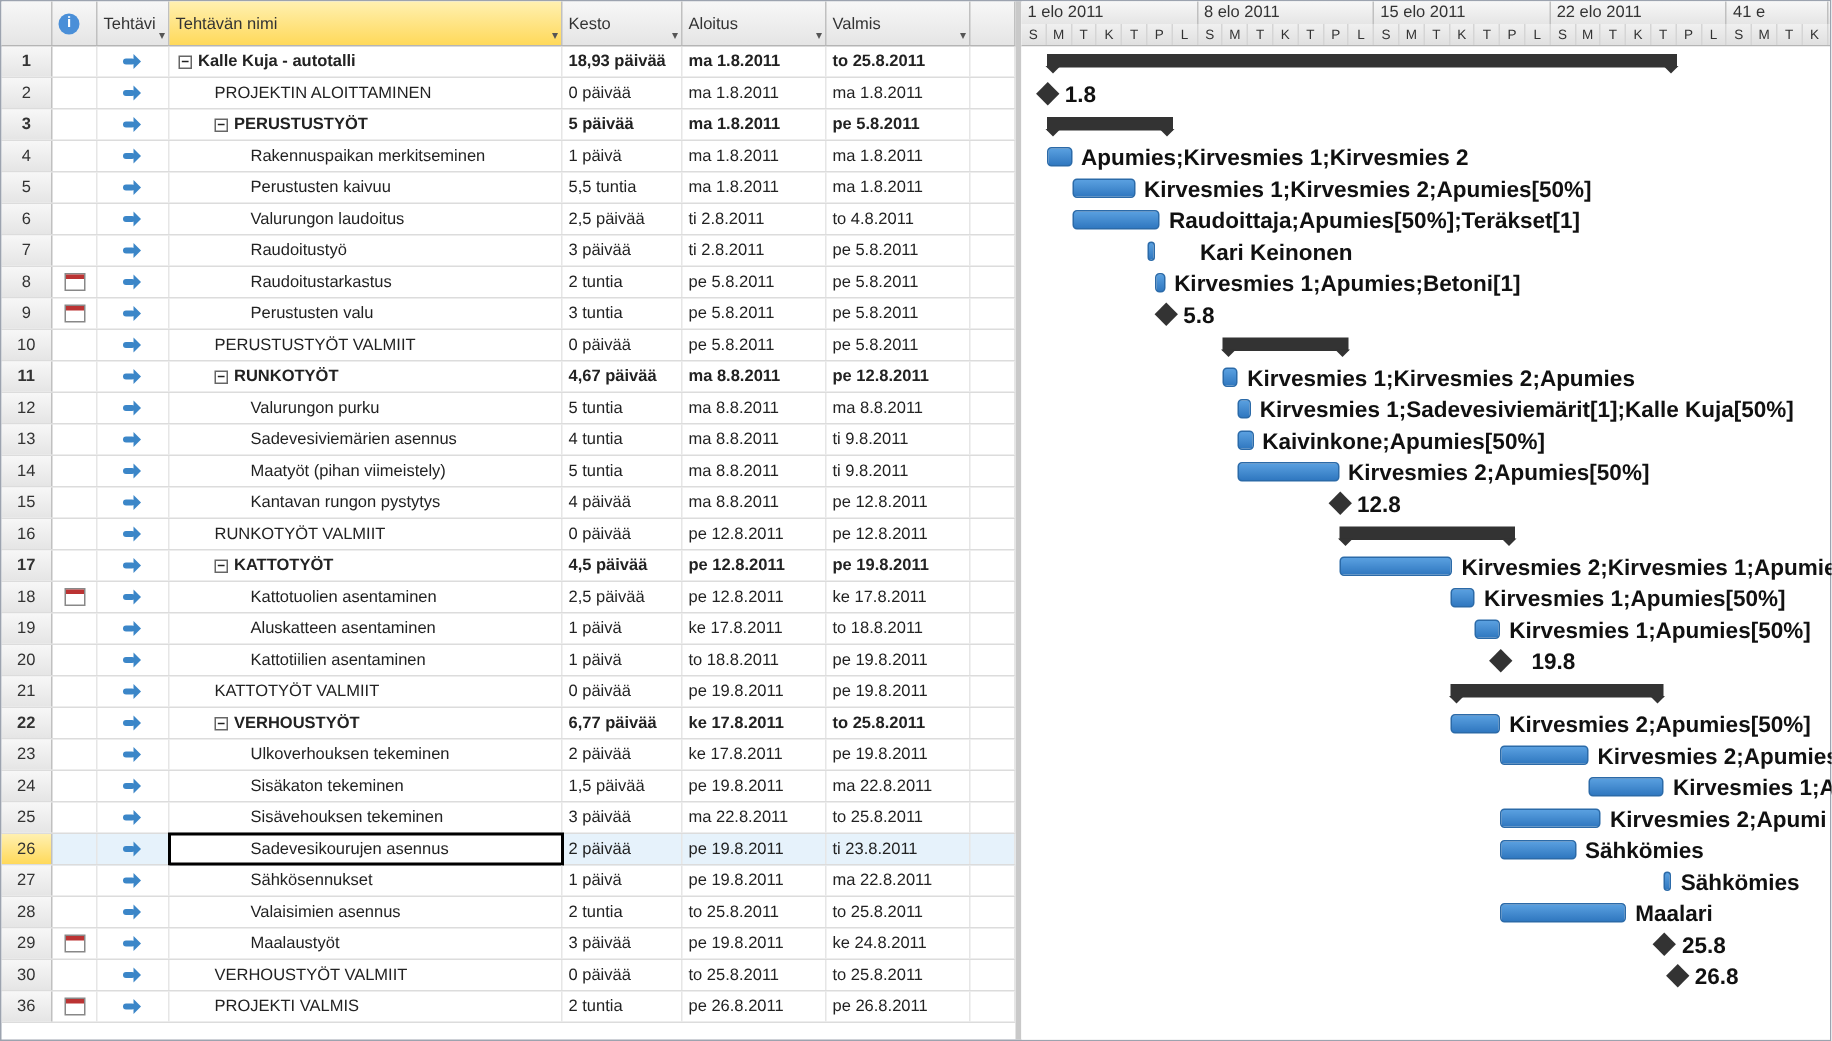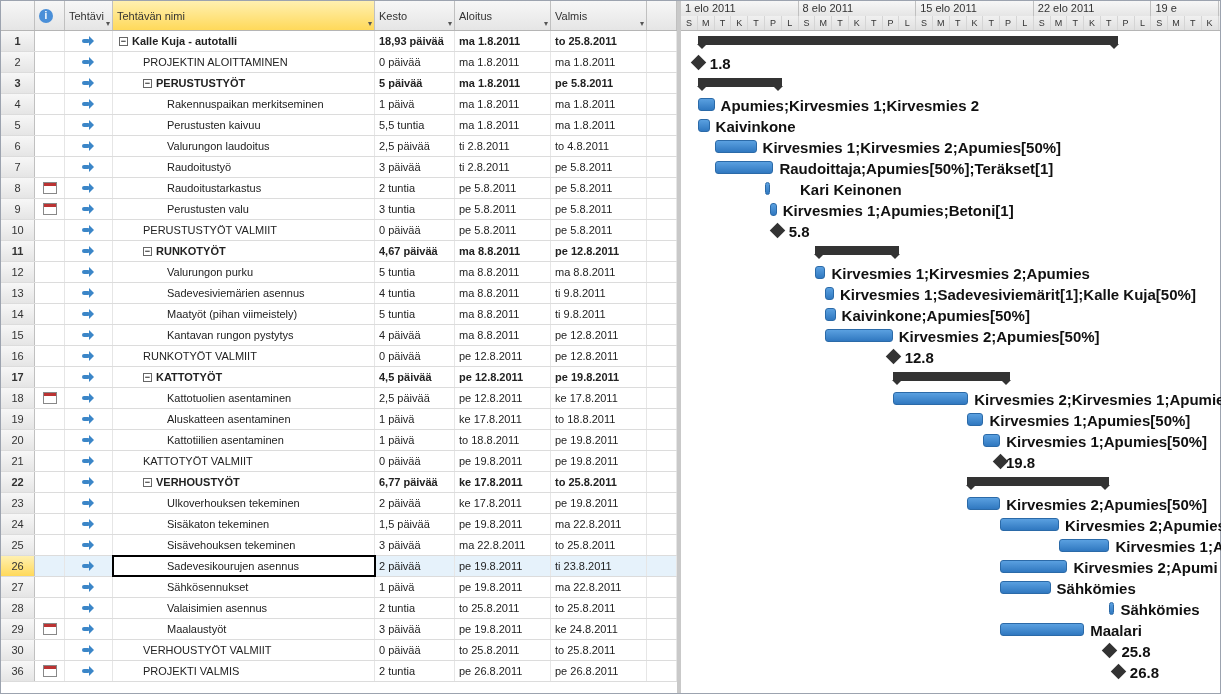--- a/index.html
+++ b/index.html
@@ -546,21 +546,21 @@
       </div>
   </div>
 
   <div class="gantt">
     <div class="gantt-header">
       <div class="gh-weeks" id="gh-weeks">
           <div class="wk" style="width: 117.6px;">1 elo 2011</div>
           <div class="wk" style="width: 117.6px;">8 elo 2011</div>
           <div class="wk" style="width: 117.6px;">15 elo 2011</div>
           <div class="wk" style="width: 117.6px;">22 elo 2011</div>
-          <div class="wk" style="width: 67.2px;">19 e</div>
+          <div class="wk" style="width: 67.2px;">41 e</div>
         </div>
       <div class="gh-days" id="gh-days">
           <div class="dy">S</div>
           <div class="dy">M</div>
           <div class="dy">T</div>
           <div class="dy">K</div>
           <div class="dy">T</div>
           <div class="dy">P</div>
           <div class="dy">L</div>
           <div class="dy">S</div>
@@ -599,24 +599,20 @@
           <div class="label" style="left: 28.8px;">1.8</div>
         </div>
         <div class="grow">
           <div class="bar summary" style="left: 16.8px; width: 84px;"></div>
         </div>
         <div class="grow">
           <div class="bar" style="left: 16.8px; width: 16.8px;"></div>
           <div class="label" style="left: 39.6px;">Apumies;Kirvesmies 1;Kirvesmies 2</div>
         </div>
         <div class="grow">
-          <div class="bar" style="left: 16.8px; width: 11.76px;"></div>
-          <div class="label" style="left: 34.56px;">Kaivinkone</div>
-        </div>
-        <div class="grow">
           <div class="bar" style="left: 33.6px; width: 42px;"></div>
           <div class="label" style="left: 81.6px;">Kirvesmies 1;Kirvesmies 2;Apumies[50%]</div>
         </div>
         <div class="grow">
           <div class="bar" style="left: 33.6px; width: 58.8px;"></div>
           <div class="label" style="left: 98.4px;">Raudoittaja;Apumies[50%];Teräkset[1]</div>
         </div>
         <div class="grow">
           <div class="bar" style="left: 84px; width: 5.04px;"></div>
           <div class="label" style="left: 95.04px; padding-left: 24px;">Kari Keinonen</div>
@@ -662,21 +658,21 @@
         <div class="grow">
           <div class="bar" style="left: 285.6px; width: 16.8px;"></div>
           <div class="label" style="left: 308.4px;">Kirvesmies 1;Apumies[50%]</div>
         </div>
         <div class="grow">
           <div class="bar" style="left: 302.4px; width: 16.8px;"></div>
           <div class="label" style="left: 325.2px;">Kirvesmies 1;Apumies[50%]</div>
         </div>
         <div class="grow">
           <div class="milestone" style="left: 314.2px;"></div>
-          <div class="label" style="left: 325px;">19.8</div>
+          <div class="label" style="left: 340px;">19.8</div>
         </div>
         <div class="grow">
           <div class="bar summary" style="left: 285.6px; width: 142.8px;"></div>
         </div>
         <div class="grow">
           <div class="bar" style="left: 285.6px; width: 33.6px;"></div>
           <div class="label" style="left: 325.2px;">Kirvesmies 2;Apumies[50%]</div>
         </div>
         <div class="grow">
           <div class="bar" style="left: 319.2px; width: 58.8px;"></div>

